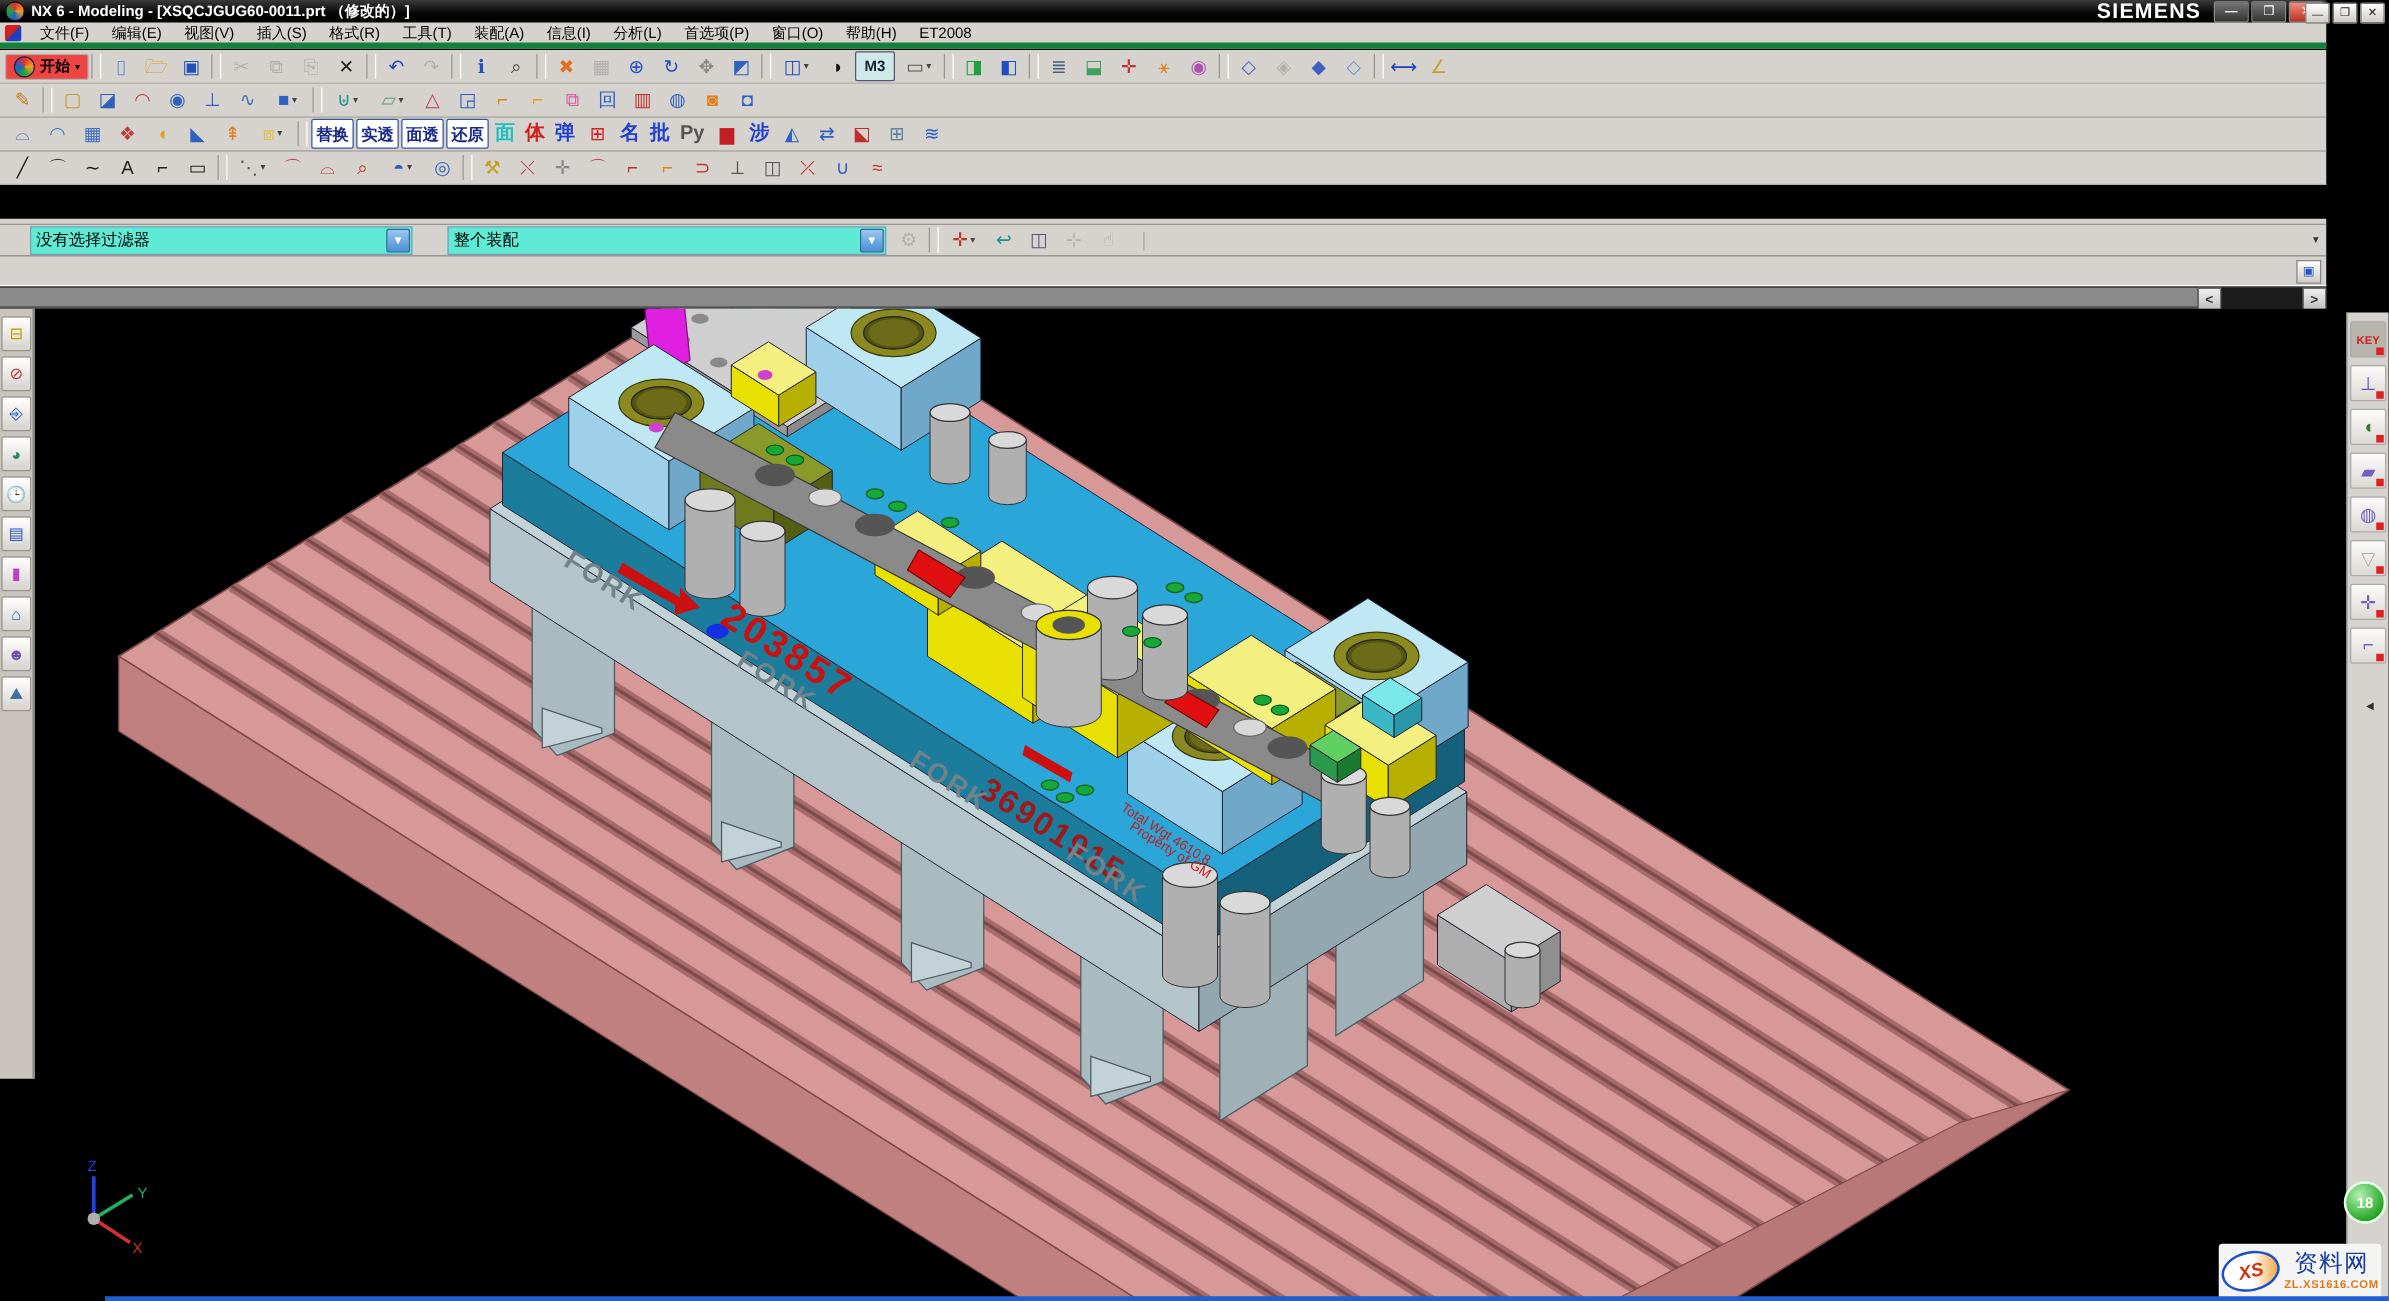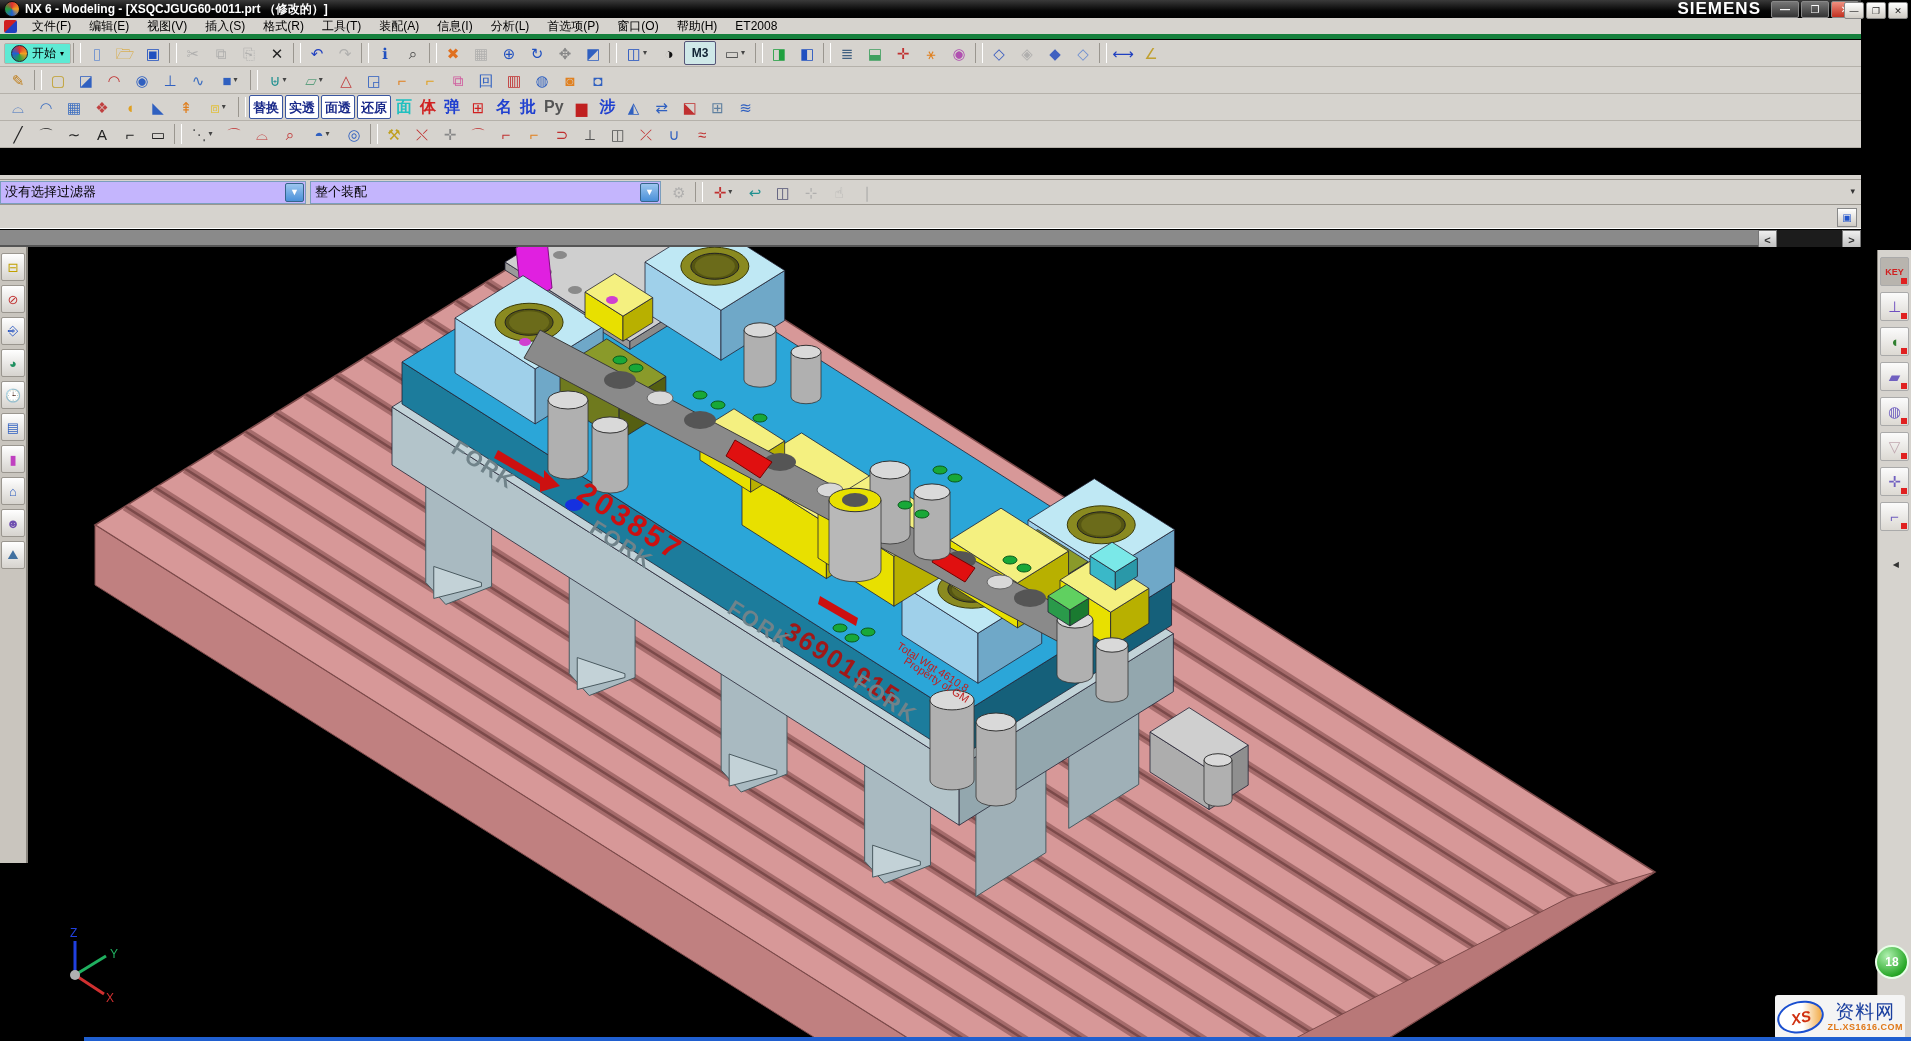--- a/index.html
+++ b/index.html
@@ -37,29 +37,29 @@
     font-size:15px;line-height:1;border:1px solid transparent;border-radius:2px;position:relative;color:var(--ic,#333);}
   .tb.disabled{color:#a8a49d !important;filter:grayscale(1);opacity:.75;}
   .tb.hascaret{width:32px;}
   .tb.hascaret::after{content:"▾";font-size:8px;color:#444;margin-left:2px;}
   .tsep{width:6px;height:20px;margin:0 2px;border-left:1px solid #9a968f;border-right:1px solid #fff;}
   .tb.txt{width:auto;min-width:26px;padding:0 3px;background:#fff;border:1px solid #3a56a0;
     color:#1a2a8a;font-size:13px;font-weight:bold;}
   .tb.zh{width:auto;padding:0 2px;font-size:16px;font-weight:bold;background:none;border:1px solid transparent;}
   .tb.layerbox{width:30px;background:#cfe8e8;border:1px solid #557;color:#123;font-size:12px;font-weight:bold;}
   #startbtn{display:inline-flex;align-items:center;gap:4px;padding:1px 6px;border:1px solid #b5b1aa;
-    border-radius:2px;background:#5eead4;font-weight:normal;}
+    border-radius:2px;background:#ef4444;font-weight:bold;}
   #startbtn .swirl{width:15px;height:15px;border-radius:50%;
     background:conic-gradient(#e03030,#f0a020,#20a040,#2060d0,#e03030);border:1px solid #223;}
   #startbtn::after{content:"▾";font-size:8px;}
   
   #selbar{top:180px;height:25px;background:#d6d3ce;border-bottom:1px solid #9a968f;
     display:flex;align-items:center;gap:4px;padding-left:0;}
-  .nxselect{height:21px;background:#c4b5fd;border:1px solid #7b9ebd;display:inline-flex;align-items:center;
-    font-size:13px;padding-left:4px;position:relative;}
+  .nxselect{height:21px;background:#5eead4;border:1px solid #7b9ebd;display:inline-flex;align-items:center;
+    font-size:13px;padding-left:4px;position:relative;margin-left:24px;}
   .nxselect .dd{margin-left:auto;width:17px;height:17px;background:linear-gradient(#9cc6ef,#4a90d9);
     border:1px solid #36648b;color:#fff;font-size:9px;display:flex;align-items:center;justify-content:center;border-radius:2px;margin-right:1px;}
   #filter-select{width:300px;} #scope-select{width:345px;}
   #selchevron{position:absolute;right:6px;top:6px;font-size:9px;color:#333;}
   
   #cuestrip{top:205px;height:24px;background:#d6d3ce;border-bottom:1px solid #fff;}
   #cuetext{padding:4px 8px;color:#333;}
   #vrestore{position:absolute;right:4px;top:3px;width:18px;height:17px;border:1px solid #888;
     background:linear-gradient(#fff,#cfcbc4);display:flex;align-items:center;justify-content:center;color:#2255cc;font-size:10px;}
   #scrollstrip{top:230px;height:17px;background:#8a8a8a;border-bottom:2px solid #555;}

